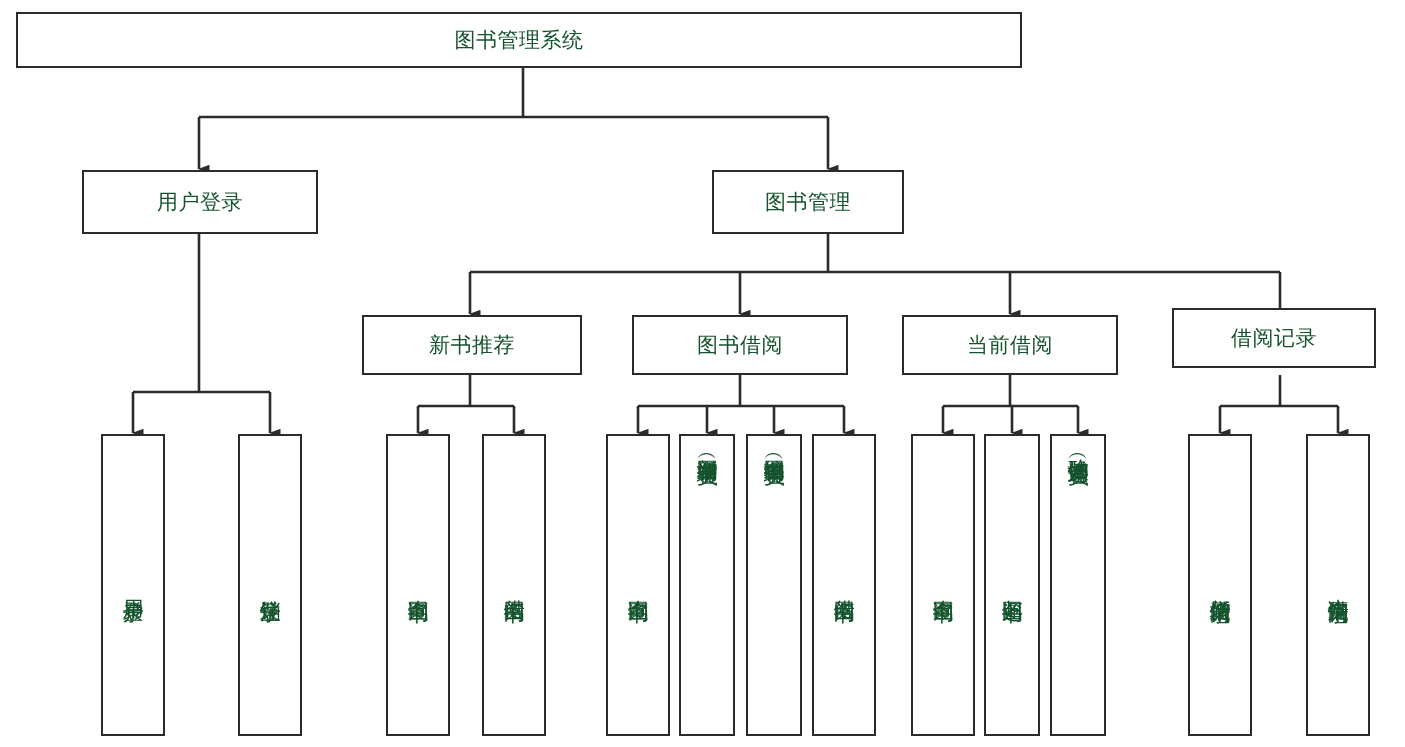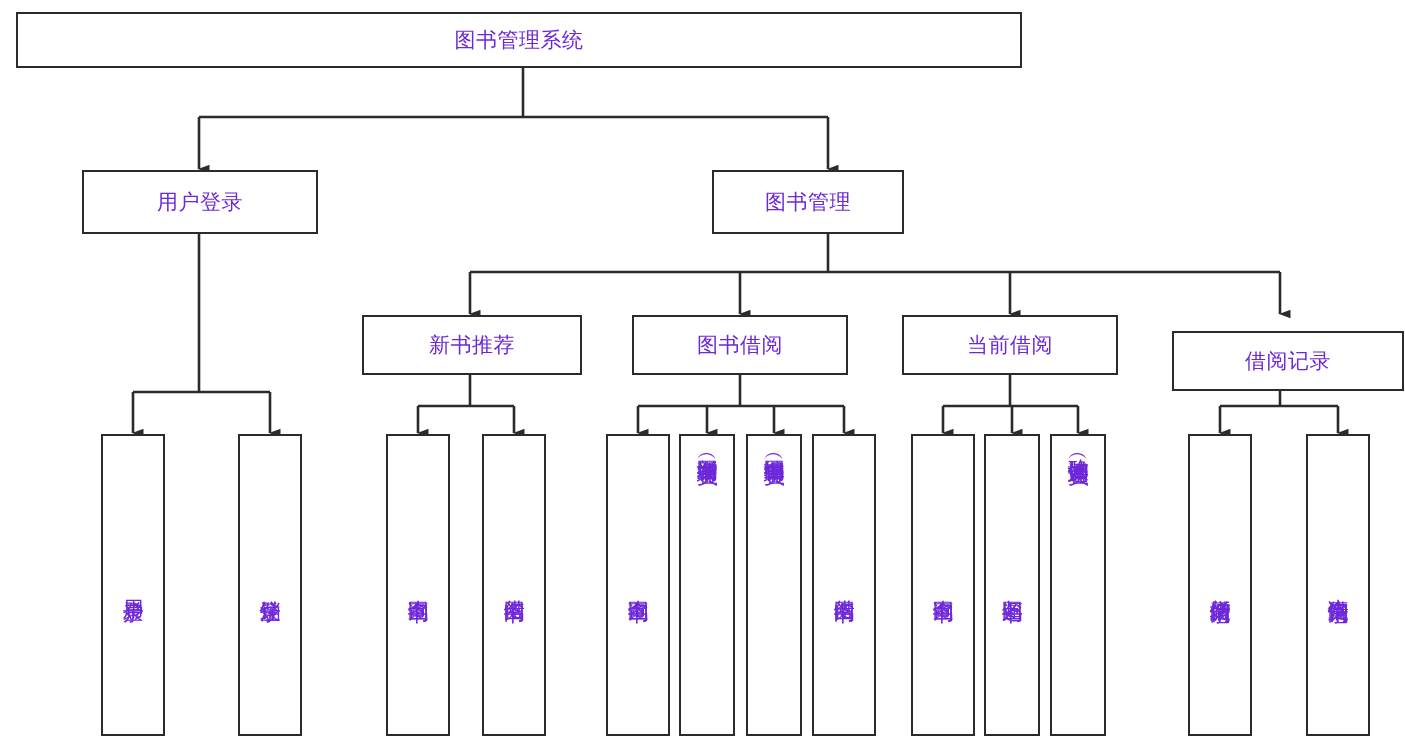--- a/index.html
+++ b/index.html
@@ -23,21 +23,21 @@
     top: 0;
   }
   .node-box {
     position: absolute;
     box-sizing: border-box;
     border: 2px solid #2b2b2b;
     background: #ffffff;
     display: flex;
     align-items: center;
     justify-content: center;
-    color: #6d28d9;
+    color: #14532d;
   }
   .node-h {
     font-size: 21px;
     letter-spacing: 0.5px;
     line-height: 1.2;
     white-space: nowrap;
   }
   .node-v {
     writing-mode: vertical-rl;
     text-orientation: upright;
@@ -121,21 +121,21 @@
       </div>
       <div class="node-box" style="left: 362px; top: 315px; width: 220px; height: 60px;">
         <div class="node-h">新书推荐</div>
       </div>
       <div class="node-box" style="left: 632px; top: 315px; width: 216px; height: 60px;">
         <div class="node-h">图书借阅</div>
       </div>
       <div class="node-box" style="left: 902px; top: 315px; width: 216px; height: 60px;">
         <div class="node-h">当前借阅</div>
       </div>
-      <div class="node-box" style="left: 1172px; top: 331px; width: 232px; height: 60px;">
+      <div class="node-box" style="left: 1172px; top: 308px; width: 204px; height: 60px;">
         <div class="node-h">借阅记录</div>
       </div>
       <div class="node-box" style="left: 101px; top: 434px; width: 64px; height: 302px;">
         <div class="node-v">用户登录</div>
       </div>
       <div class="node-box" style="left: 238px; top: 434px; width: 64px; height: 302px;">
         <div class="node-v">注销登录</div>
       </div>
       <div class="node-box" style="left: 386px; top: 434px; width: 64px; height: 302px;">
         <div class="node-v">查询图书</div>

